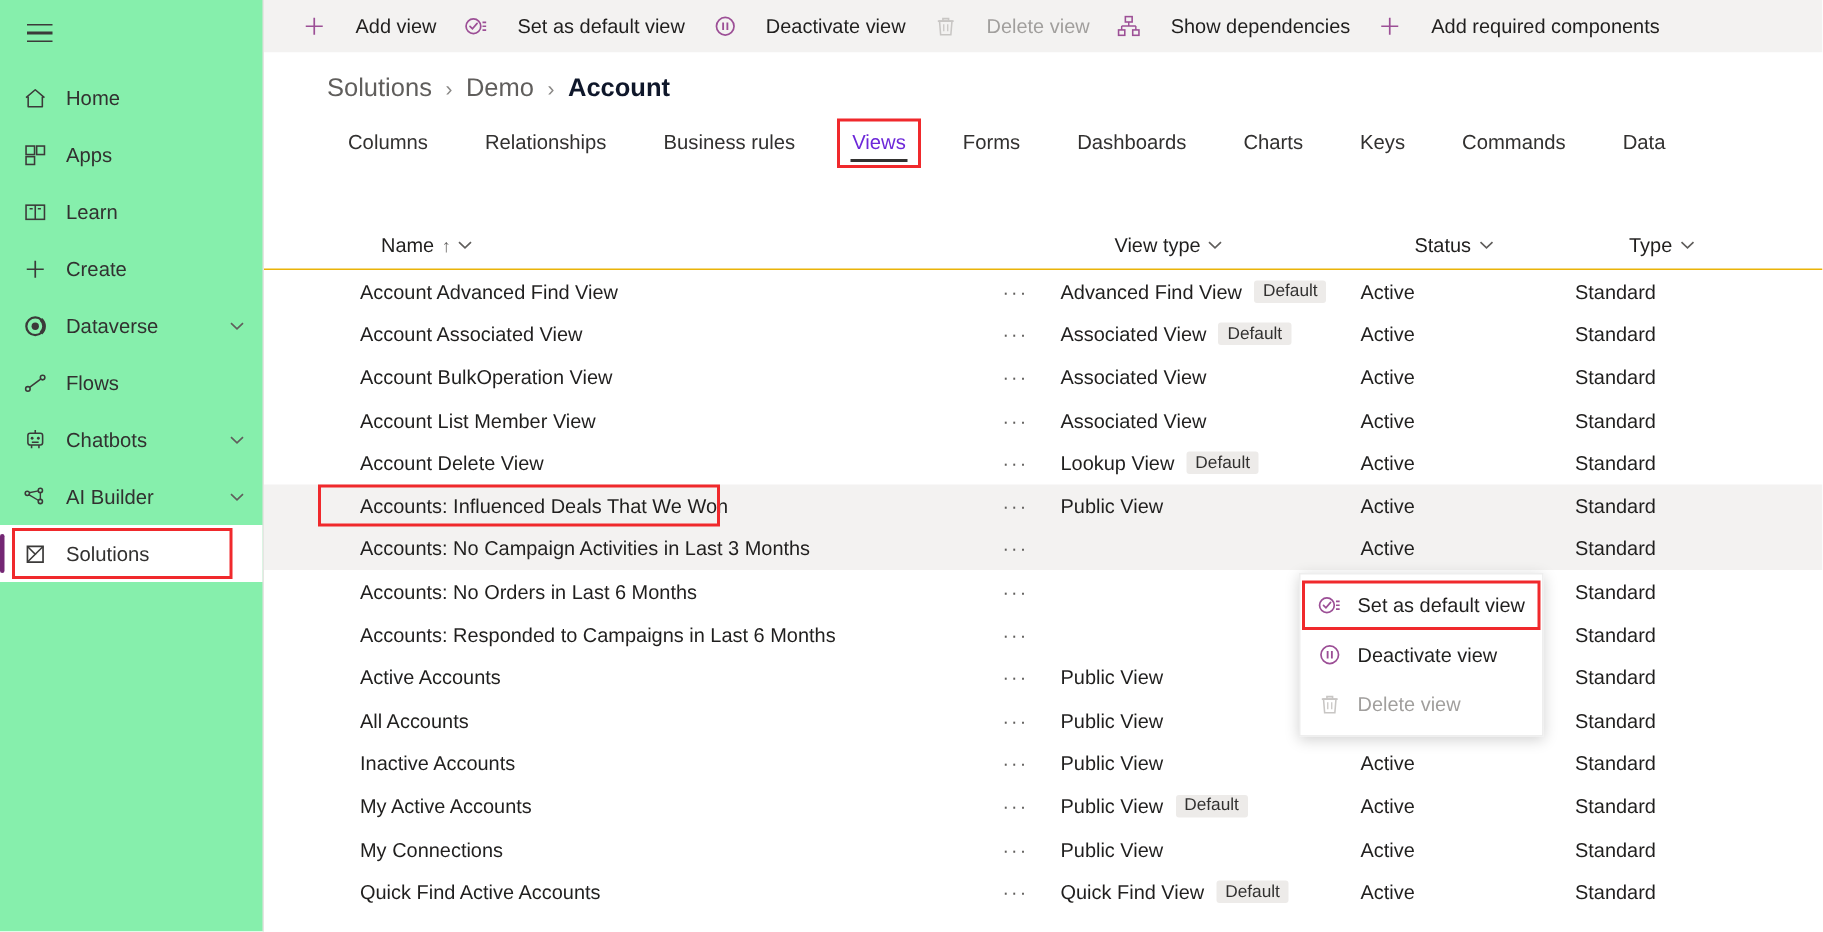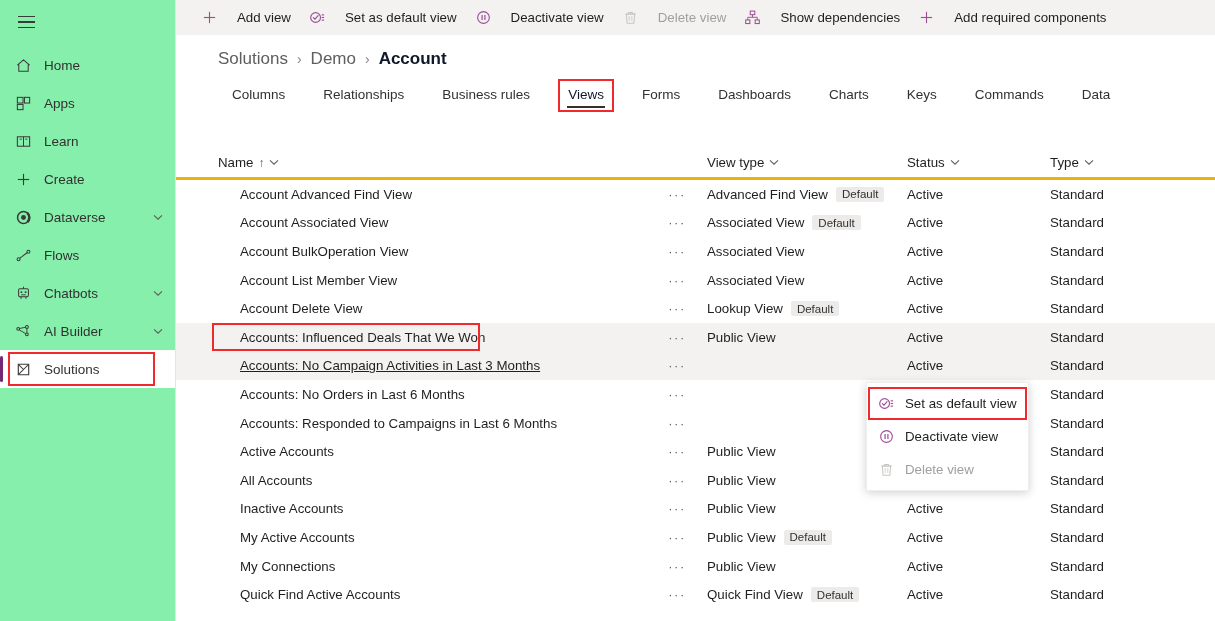--- a/index.html
+++ b/index.html
@@ -77,52 +77,52 @@
   .breadcrumb .sep { color: #8a8886; font-size: 14px; }
 
   .tabs {
     display: flex; align-items: flex-end; padding-left: 42px; margin-top: 12px;
     gap: 10px; font-size: 13.5px;
   }
   .tab {
     position: relative; padding: 6px 14px 8px 14px; cursor: pointer; color: #323130;
     white-space: nowrap;
   }
-  .tab.active { color: #0f172a; }
+  .tab.active { color: #6d28d9; }
   .tab.active .underline {
     position: absolute; left: 13px; right: 13px; bottom: 2px; height: 2px; background: #323130;
   }
   .tab .redbox {
     position: absolute; left: 4px; right: 4px; top: -2px; bottom: -2px;
     border: 2.5px solid #f0292c; pointer-events: none;
   }
 
   
   .grid { position: absolute; left: 0; top: 113px; width: 1039px; }
   .grid-header {
     display: flex; align-items: center; height: 32px;
-    border-bottom: 3px solid #eab308;
-    font-size: 13.3px; color: #201f1e;
+    border-bottom: 1px solid #eab308;
+    font-size: 13.3px; color: #201f1e; padding-left: 36px;
   }
   .grid-header .hcell { display: flex; align-items: center; gap: 5px; cursor: pointer; }
   .col-name   { width: 487px; padding-left: 42px; }
   .col-kebab  { width: 44px; }
   .col-type   { width: 200px; }
   .col-status { width: 143px; }
   .col-ttype  { width: 120px; }
 
   .grow {
     display: flex; align-items: center; height: 28.6px;
     font-size: 13.3px; color: #201f1e; position: relative; cursor: pointer;
   }
   .grow.hl { background: #f3f2f1; }
   .grow .cell { display: flex; align-items: center; height: 100%; }
   .grow .namecell { padding-left: 64px; }
   .grow .namecell span.nm { white-space: nowrap; }
-  .grow.hover .namecell span.nm { text-decoration: underline; }
+  .grow.hover .namecell span.nm { }
   .kebab {
     display: flex; align-items: center; justify-content: center;
     width: 28px; height: 22px; color: #605e5c; letter-spacing: 1.5px;
     font-size: 13px; cursor: pointer;
   }
   .badge {
     display: inline-block; margin-left: 8px; padding: 1.5px 6px;
     background: #edebe9; color: #323130; font-size: 11.5px; border-radius: 2px;
     white-space: nowrap;
   }

